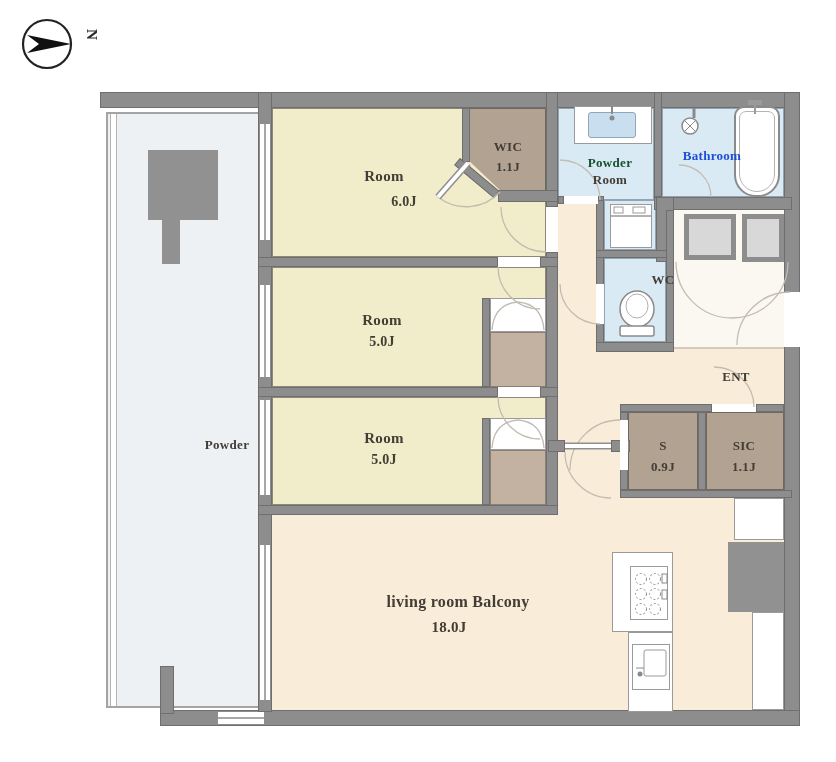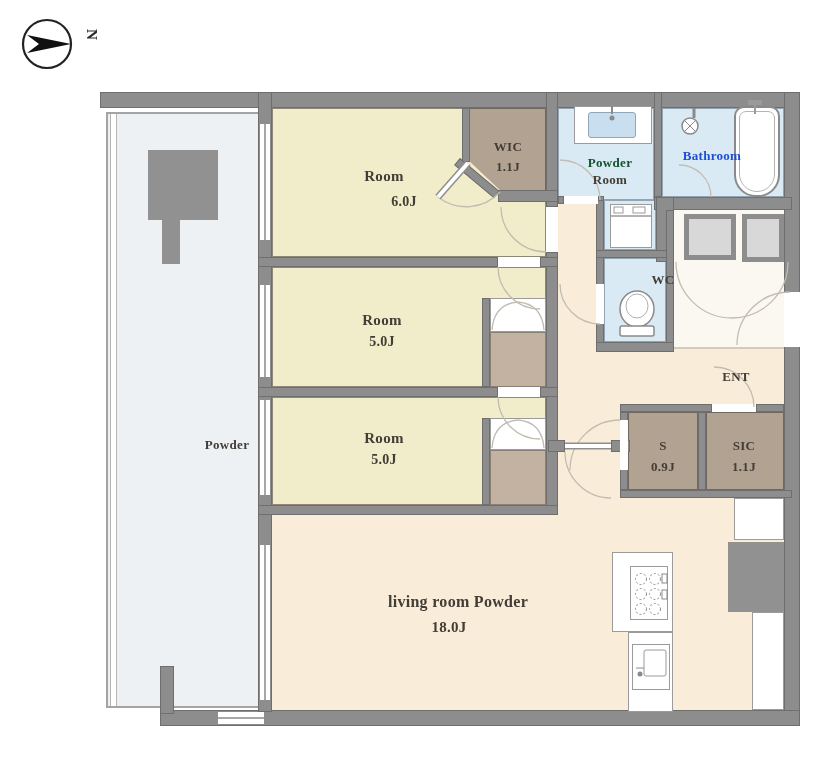--- a/index.html
+++ b/index.html
@@ -233,16 +233,16 @@
   <div class="lbl f13" style="left: 736px; top: 376px; color: rgb(66, 61, 53);">ENT</div>
   <div class="lbl f15" style="left: 382px; top: 320px; color: rgb(66, 61, 53);">Room</div>
   <div class="lbl f14" style="left: 382px; top: 342px; color: rgb(66, 61, 53);">5.0J</div>
   <div class="lbl f15" style="left: 384px; top: 438px; color: rgb(66, 61, 53);">Room</div>
   <div class="lbl f14" style="left: 384px; top: 460px; color: rgb(66, 61, 53);">5.0J</div>
   <div class="lbl f13" style="left: 663px; top: 445px; color: rgb(66, 61, 53);">S</div>
   <div class="lbl f13" style="left: 663px; top: 466px; color: rgb(66, 61, 53);">0.9J</div>
   <div class="lbl f13" style="left: 744px; top: 445px; color: rgb(66, 61, 53);">SIC</div>
   <div class="lbl f13" style="left: 744px; top: 466px; color: rgb(66, 61, 53);">1.1J</div>
   <div class="lbl f13" style="left: 227px; top: 444px; color: rgb(66, 61, 53);">Powder</div>
-  <div class="lbl f16" style="left: 458px; top: 602px; color: rgb(66, 61, 53);">living room  Powder</div>
+  <div class="lbl f16" style="left: 458px; top: 602px; color: rgb(66, 61, 53);">living room  Balcony</div>
   <div class="lbl f15" style="left: 449px; top: 627px; color: rgb(66, 61, 53);">18.0J</div>
 
 </div>
 
 </body></html>

